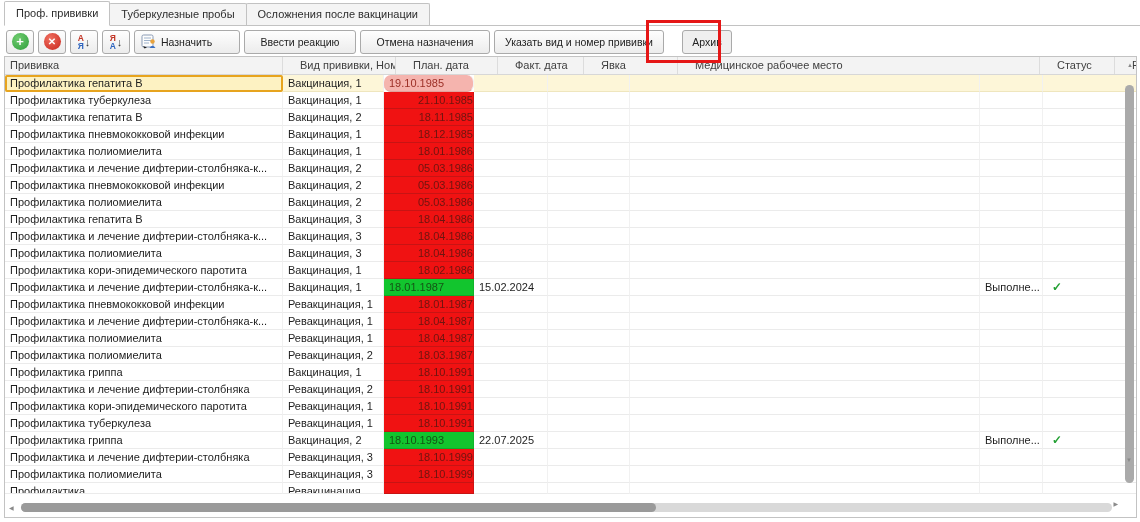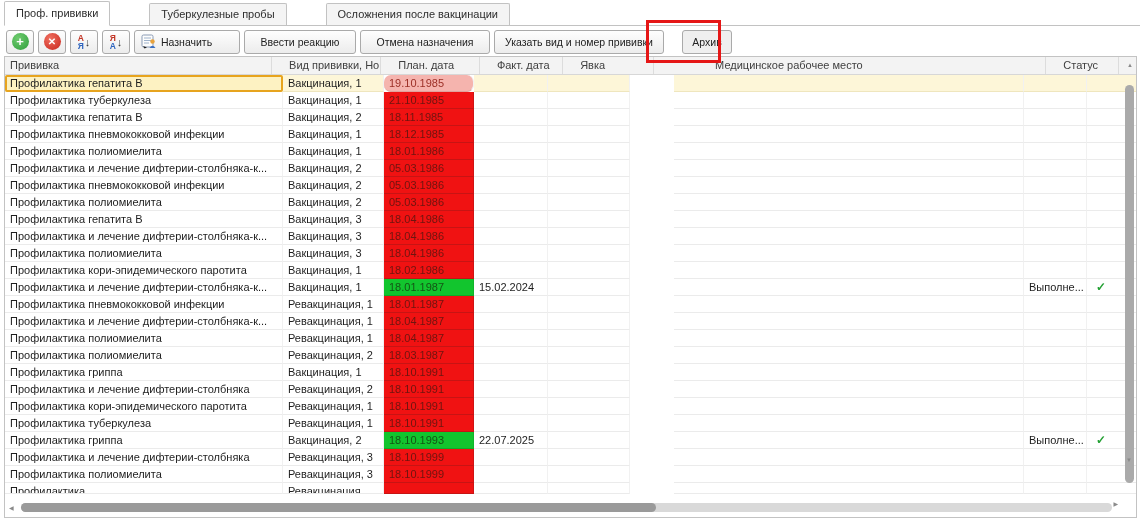--- a/index.html
+++ b/index.html
@@ -1,21 +1,21 @@
 <!DOCTYPE html>
 <html style="--overdue-bg: #f01212; --overdue-text: #6e1510; --done-bg: #12c52e; --done-text: #155415; --overdue-selected-bg: #f5b4ae; --overdue-selected-text: #9c2f26; --selection-bg: #fdf6d8; --annotation-border: #e51616; --check: #23a033;"><head>
 <meta charset="utf-8">
 <style>
   html,body{margin:0;padding:0;background:#fff;}
   body{width:1140px;height:522px;position:relative;overflow:hidden;
        font-family:"Liberation Sans",sans-serif;font-size:11px;color:#1e1e1e;
        -webkit-font-smoothing:antialiased;}
   
   .tabs{position:absolute;top:2px;left:4px;right:0;height:23px;display:flex;
-        align-items:flex-end;border-bottom:1px solid #c2c2c2;gap:40px;}
+        align-items:flex-end;border-bottom:1px solid #c2c2c2;}
   .tab{height:21px;line-height:21px;padding:0 11px;background:#f4f4f4;
        border:1px solid #c2c2c2;border-bottom:none;margin-right:0;color:#2d2d2d;
        border-radius:2px 2px 0 0;cursor:default;}
   .tab + .tab{margin-left:-1px;}
   .tab.active{background:#fff;height:23px;line-height:23px;position:relative;z-index:2;
        margin-bottom:-1px;border-bottom:1px solid #fff;}
   
   .toolbar{position:absolute;top:29px;left:6px;height:25px;display:flex;gap:4px;align-items:center;}
   .btn{height:24px;box-sizing:border-box;border:1px solid #aaa;border-radius:3px;
        background:linear-gradient(#fefefe,#ececec);display:flex;align-items:center;
@@ -45,26 +45,26 @@
   .thead{display:flex;height:17px;background:#f3f3f3;border-bottom:1px solid #d7d7d7;
          color:#3f3f3f;gap:12px;}
   .th{box-sizing:border-box;padding:1px 0 0 5px;border-right:1px solid #dcdcdc;
       white-space:nowrap;overflow:hidden;line-height:15px;}
   .tbody{position:relative;}
   .tr{display:flex;height:17px;box-sizing:border-box;}
   .tr.partial{height:11px;overflow:hidden;}
   .td{box-sizing:border-box;padding:1px 0 0 5px;border-right:1px solid #f1f1f1;
       border-bottom:1px solid #ebebeb;white-space:nowrap;overflow:hidden;line-height:15px;}
   .c1{width:278px;}.c2{width:101px;}.c3{width:90px;}.c4{width:74px;}
-  .c5{width:82px;}.c6{width:350px;margin-left:44px;}.c7{width:63px;}.c8{flex:1;border-right:none;}
+  .c5{width:82px;}.c6{width:350px;}.c7{width:63px;}.c8{flex:1;border-right:none;}
   .tr.selected .td{background:var(--selection-bg,#fdf6d8);border-bottom-color:#efe6be;}
   .tr.selected .c1{outline:2px solid #e7a41e;outline-offset:-2px;border-radius:2px;
                    background:#fdf2c2;}
   .tr .td.overdue{background:var(--overdue-bg,#f01212);color:var(--overdue-text,#6e1510);
-                  border-bottom-color:#c71414;border-right-color:#d01313;}
+                  border-bottom-color:#c71414;border-right-color:#d01313;text-align:right;}
   .tr .td.done{background:var(--done-bg,#12c52e);color:var(--done-text,#155415);
                border-bottom-color:#0fab28;border-right-color:#10b42a;}
   .tr .td.overdue-sel{background:var(--overdue-selected-bg,#f5b4ae);
                color:var(--overdue-selected-text,#9c2f26);border-bottom-color:#e0a29c;border-radius:7px;}
   .chk{color:var(--check,#23a033);font-weight:bold;font-size:12px;padding-left:4px;}
   
   .vscroll{position:absolute;top:0;right:0;width:13px;bottom:26px;}
   .vthumb{position:absolute;top:28px;right:2px;width:9px;height:398px;background:#aaa;border-radius:5px;}
   .sarrow{position:absolute;font-size:6px;color:#8a8a8a;line-height:6px;}
   .va-up{top:5px;right:3px;}

